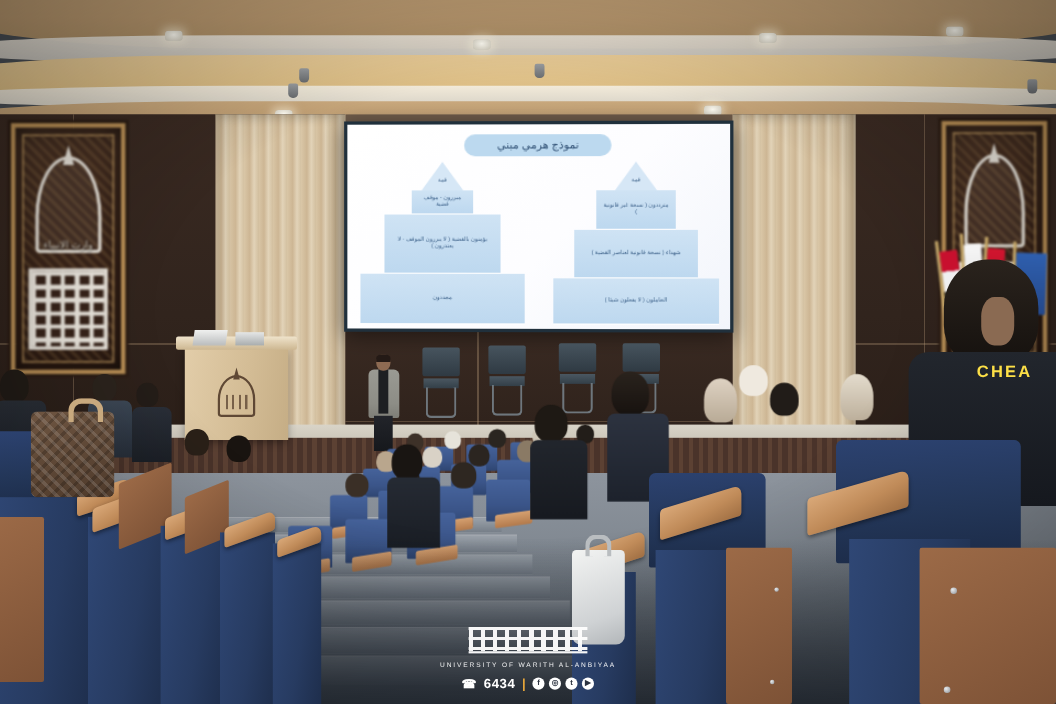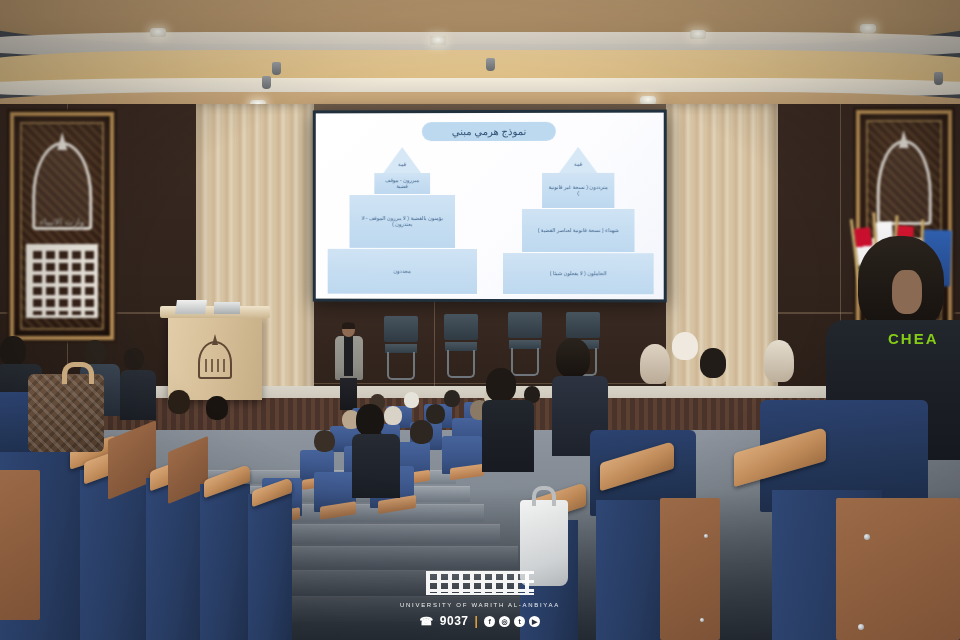--- a/index.html
+++ b/index.html
@@ -643,21 +643,21 @@
     </div>
     <div class="person" style="left:206px; top:396px;">
       <div class="h" style="width:22px; height:24px; background:#191410;"></div>
     </div>
   </div>
 
   <div style="position:absolute; left:830px; top:236px; z-index:20;">
     <div style="position:absolute; left:28px; top:0px; width:86px; height:96px; border-radius:46% 46% 38% 38%; background:linear-gradient(180deg,#2a231d 0%,#15110e 100%);"></div>
     <div style="position:absolute; left:62px; top:34px; width:30px; height:44px; border-radius:40%; background:#8a6a52;"></div>
     <div style="position:absolute; left:-4px; top:84px; width:170px; height:140px; border-radius:18px 18px 0 0; background:linear-gradient(180deg,#22262d 0%,#15181e 100%);"></div>
-    <div style="position:absolute; left:58px; top:94px; color:#84cc16; font-size:15px; font-weight:bold; letter-spacing:2px;">CHEA</div>
+    <div style="position:absolute; left:58px; top:94px; color:#fde047; font-size:15px; font-weight:bold; letter-spacing:2px;">CHEA</div>
   </div>
 
   <div>
 
     <div class="fg-seat" style="z-index:22;">
       <div class="cushion" style="left:-10px; top:392px; width:96px; height:72px;"></div>
       <div class="side" style="left:-10px; top:452px; width:96px; height:188px;"></div>
       <div class="armrest" style="left:70px;  top:442px; width:48px; height:20px; transform:skewY(-18deg);"></div>
       <div class="panel" style="left:-12px; top:470px; width:52px; height:150px;"></div>
     </div>
@@ -716,21 +716,21 @@
   </div>
 
   <div class="vignette"></div>
   <div class="bottom-fade"></div>
 
   <div class="watermark">
     <div class="wm-logo"></div>
     <div class="wm-sub">UNIVERSITY OF WARITH AL-ANBIYAA</div>
     <div class="wm-row">
       <span class="phone-ico">☎</span>
-      <span>9037</span>
+      <span>6434</span>
       <span class="wm-divider">|</span>
       <span class="wm-socials">
         <span class="soc">f</span>
         <span class="soc">◎</span>
         <span class="soc">t</span>
         <span class="soc">▶</span>
       </span>
     </div>
   </div>
 

